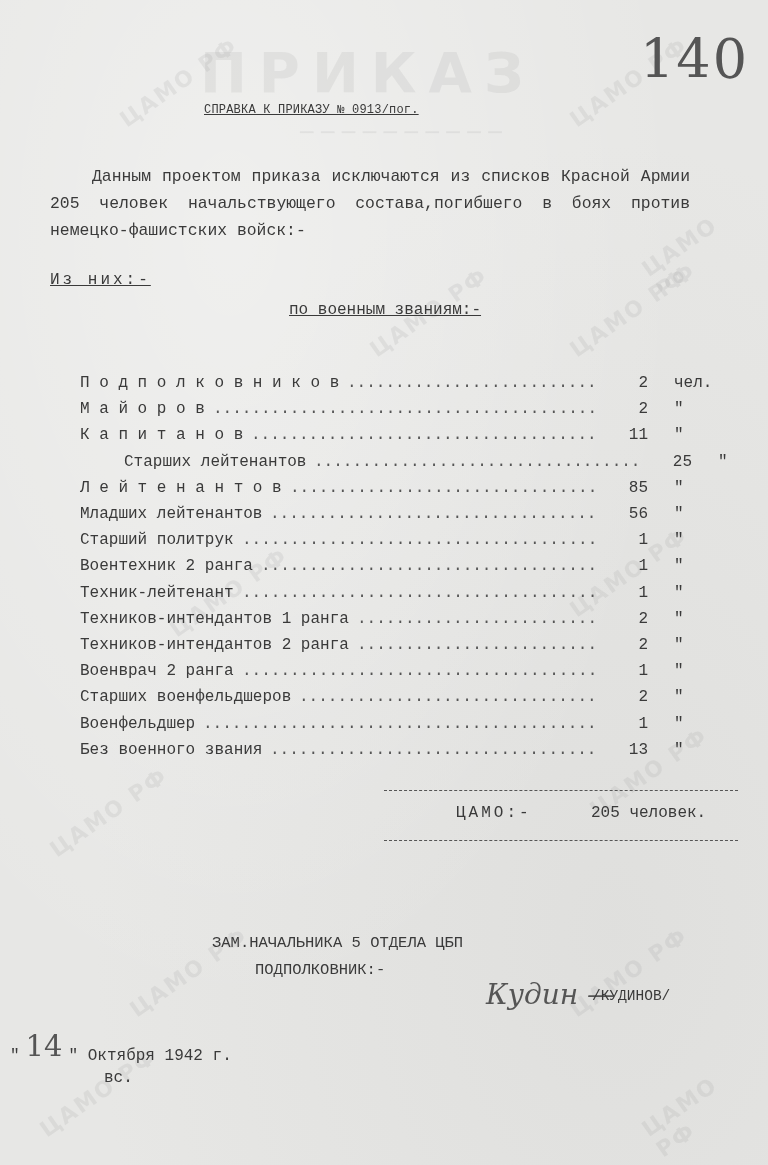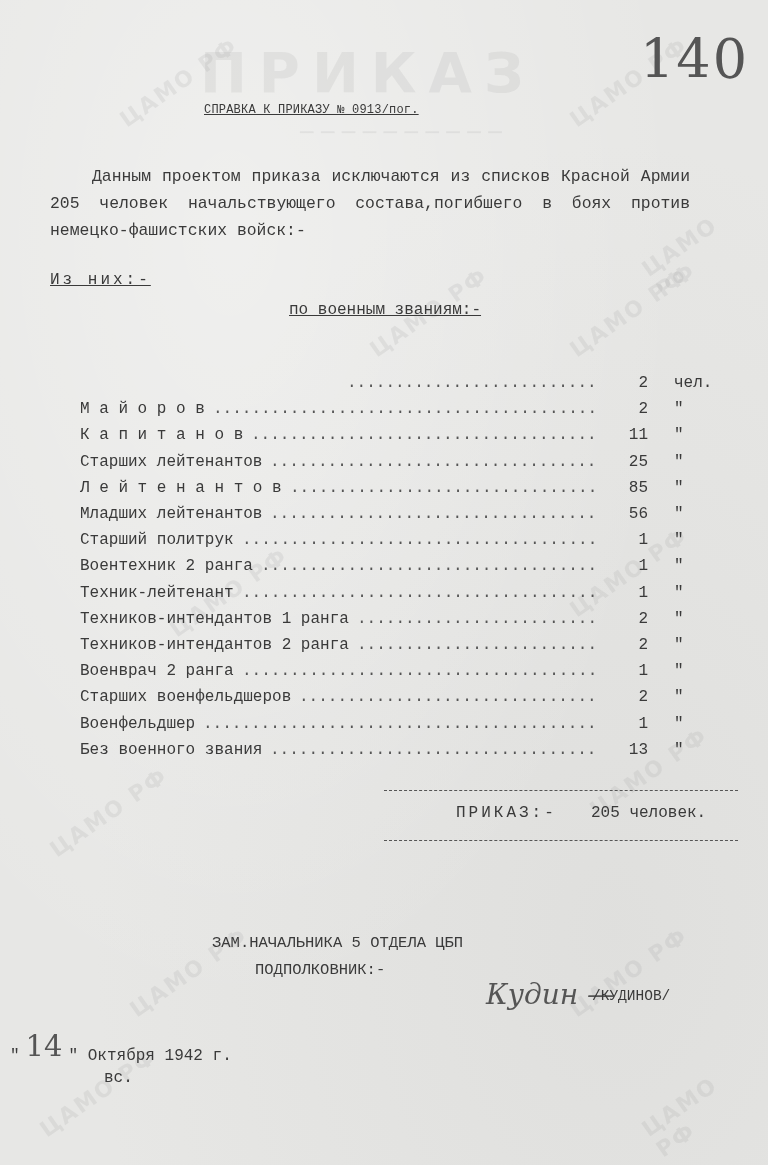--- a/index.html
+++ b/index.html
@@ -72,37 +72,38 @@
 
   <div class="t title">СПРАВКА К ПРИКАЗУ № 0913/пог.</div>
 
   <div class="t para">Данным проектом приказа исключаются из списков Красной Армии 205 человек начальствующего состава,погибшего в боях против немецко-фашистских войск:-</div>
 
   <div class="t sub1">Из них:-</div>
   <div class="t sub2">по военным званиям:-</div>
 
   <div id="ranks">
       <div class="row" style="top: 374px;">
+        <span class="name">П о д п о л к о в н и к о в</span>
         <span class="dots" style="left: 267px;">..........................</span>
         <span class="cnt">2</span>
         <span class="unit">чел.</span>
       </div>
       <div class="row" style="top: 400.2px;">
         <span class="name">М а й о р о в</span>
         <span class="dots" style="left: 133px;">........................................</span>
         <span class="cnt">2</span>
         <span class="unit">"</span>
       </div>
       <div class="row" style="top: 426.4px; font-family: Liberation Mono, monospace;">
         <span class="name">К а п и т а н о в</span>
         <span class="dots" style="left: 171px;">....................................</span>
         <span class="cnt">11</span>
         <span class="unit">"</span>
       </div>
-      <div class="row" style="top: 452.6px;">
+      <div class="row" style="top: 452.6px; margin-left: 44px;">
         <span class="name">Старших лейтенантов</span>
         <span class="dots" style="left: 190px;">..................................</span>
         <span class="cnt">25</span>
         <span class="unit">"</span>
       </div>
       <div class="row" style="top: 478.8px;">
         <span class="name">Л е й т е н а н т о в</span>
         <span class="dots" style="left: 210px;">................................</span>
         <span class="cnt">85</span>
         <span class="unit">"</span>
@@ -163,21 +164,21 @@
       </div>
       <div class="row" style="top: 740.8px;">
         <span class="name">Без военного звания</span>
         <span class="dots" style="left: 190px;">..................................</span>
         <span class="cnt">13</span>
         <span class="unit">"</span>
       </div>
     </div>
 
   <div class="rule" style="left:384px;top:790px;width:354px"></div>
-  <div class="t total-label">ПРИКАЗ:-</div>
+  <div class="t total-label">ЦАМО:-</div>
   <div class="t total-val">205 человек.</div>
   <div class="rule" style="left:384px;top:840px;width:354px"></div>
 
   <div class="t sig1">ЗАМ.НАЧАЛЬНИКА 5 ОТДЕЛА ЦБП</div>
   <div class="t sig2">ПОДПОЛКОВНИК:-</div>
   <div class="hand" style="left:486px;top:978px;font-size:28px"><span>Кудин</span> —</div>
   <div class="t sig-name">/КУДИНОВ/</div>
 
   <div class="t date">"<span class="hand" style="position:relative;font-size:29px;font-style:normal;margin:0 6px;top:-4px">14</span>" <span>Октября 1942 г.</span></div>
   <div class="t initials">вс.</div>

